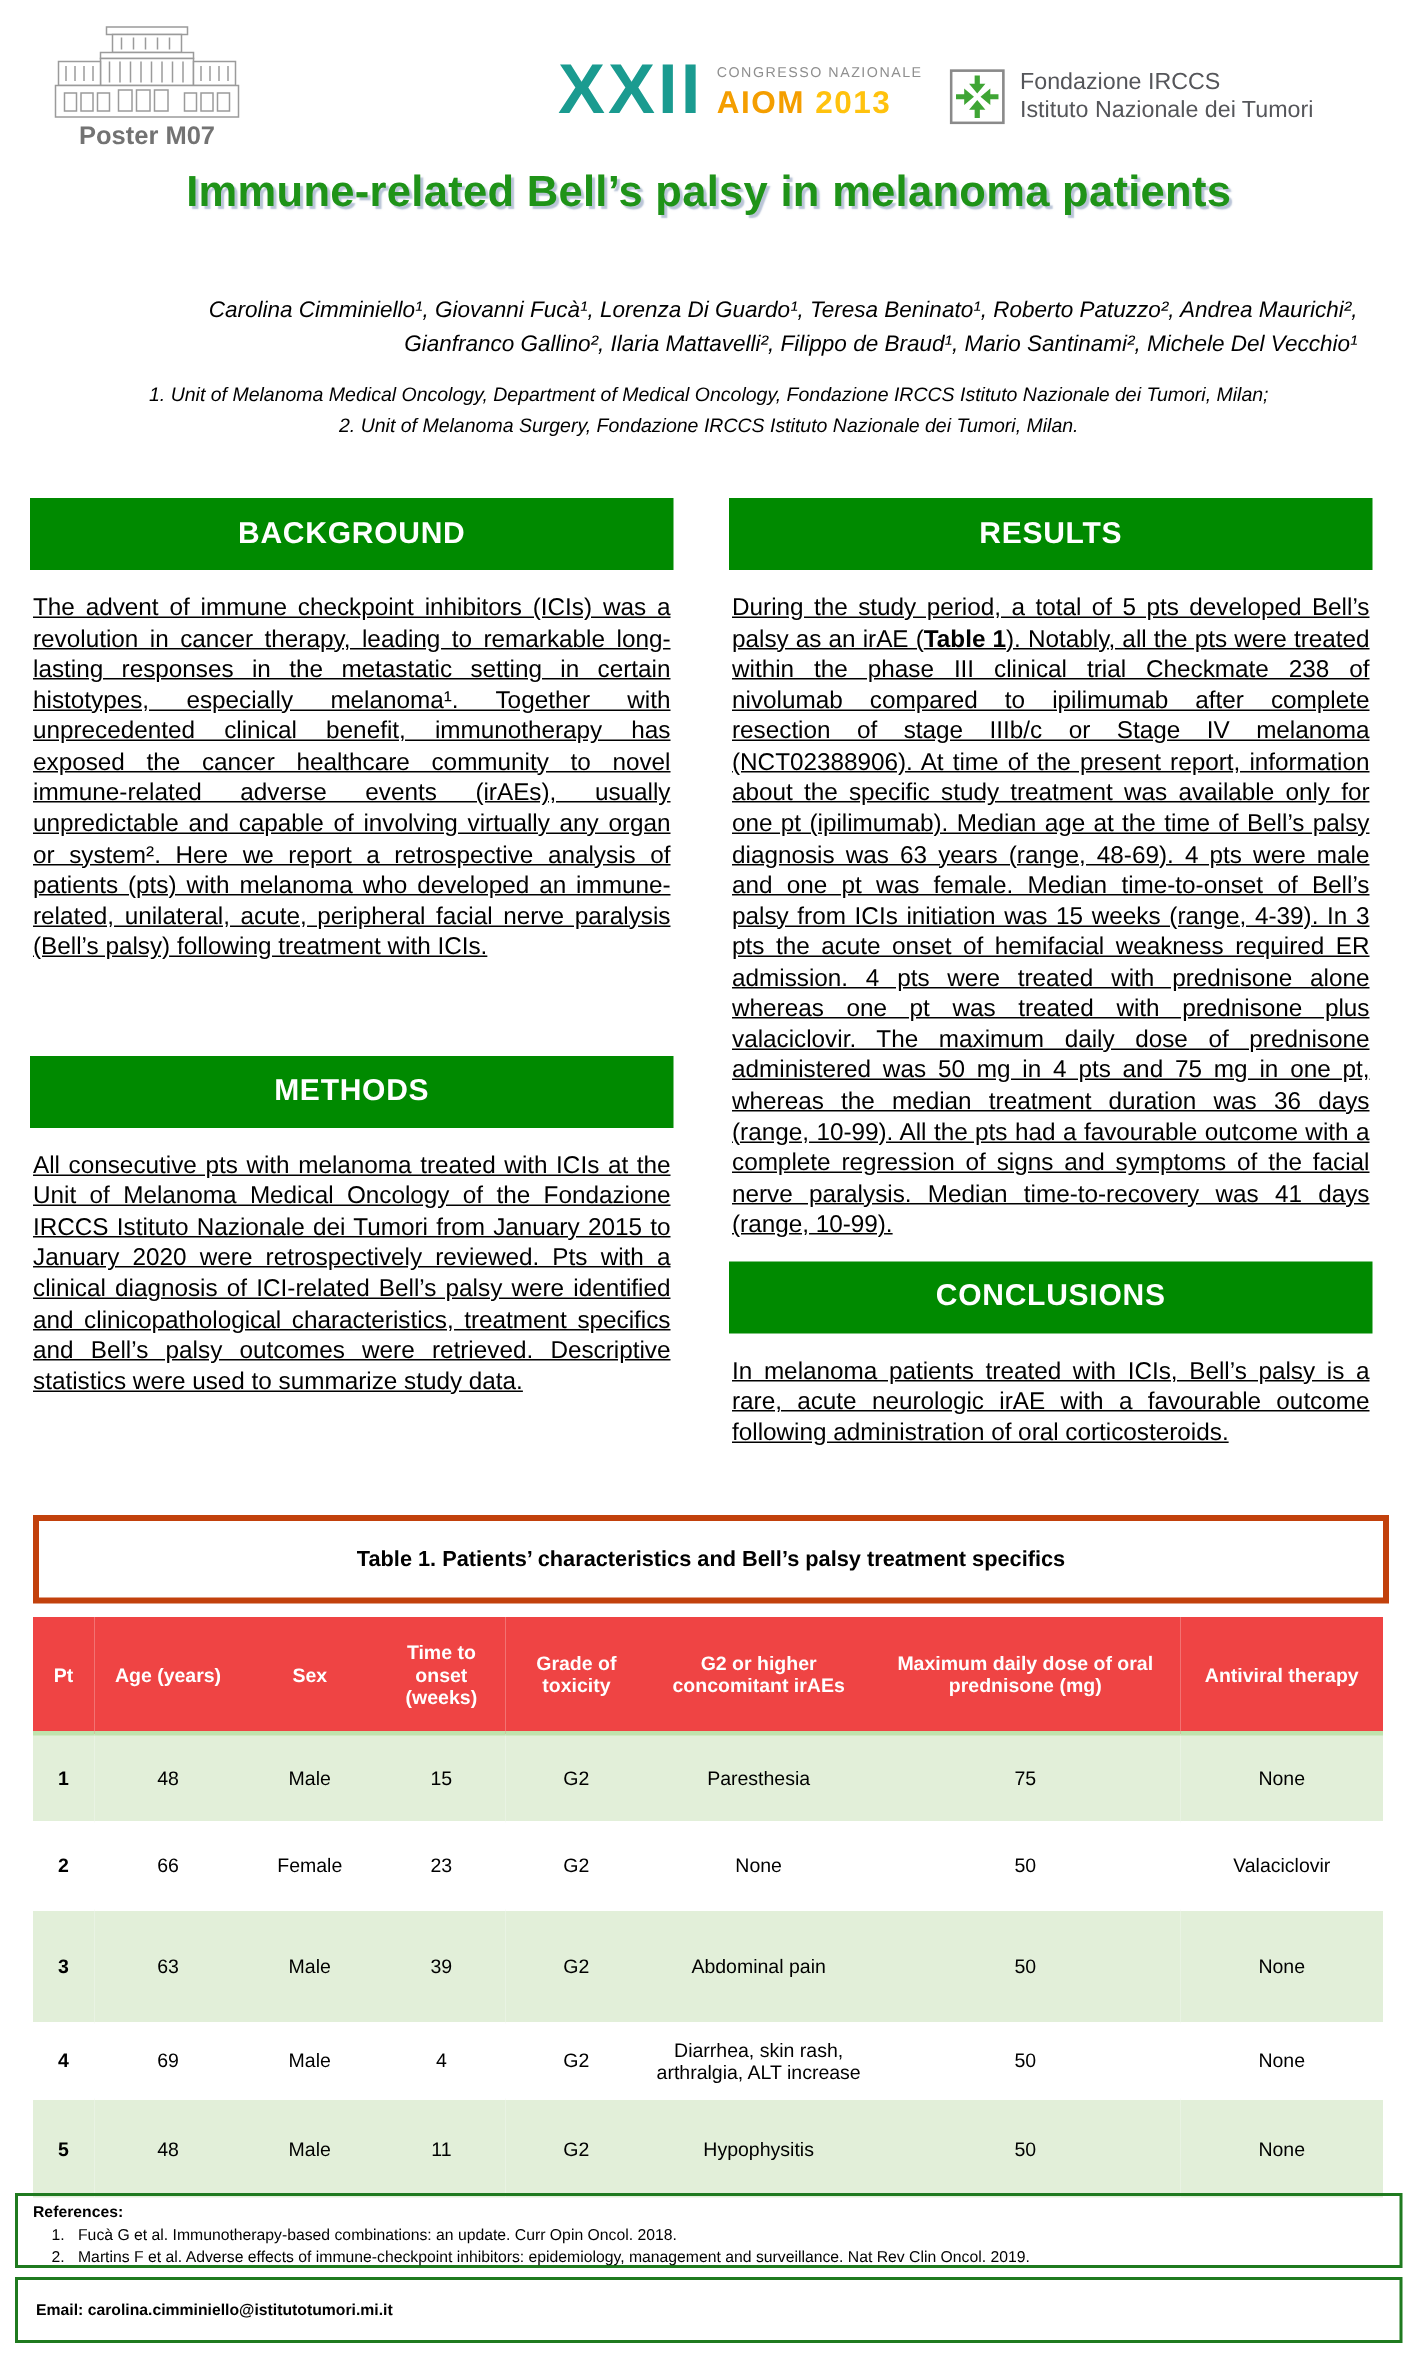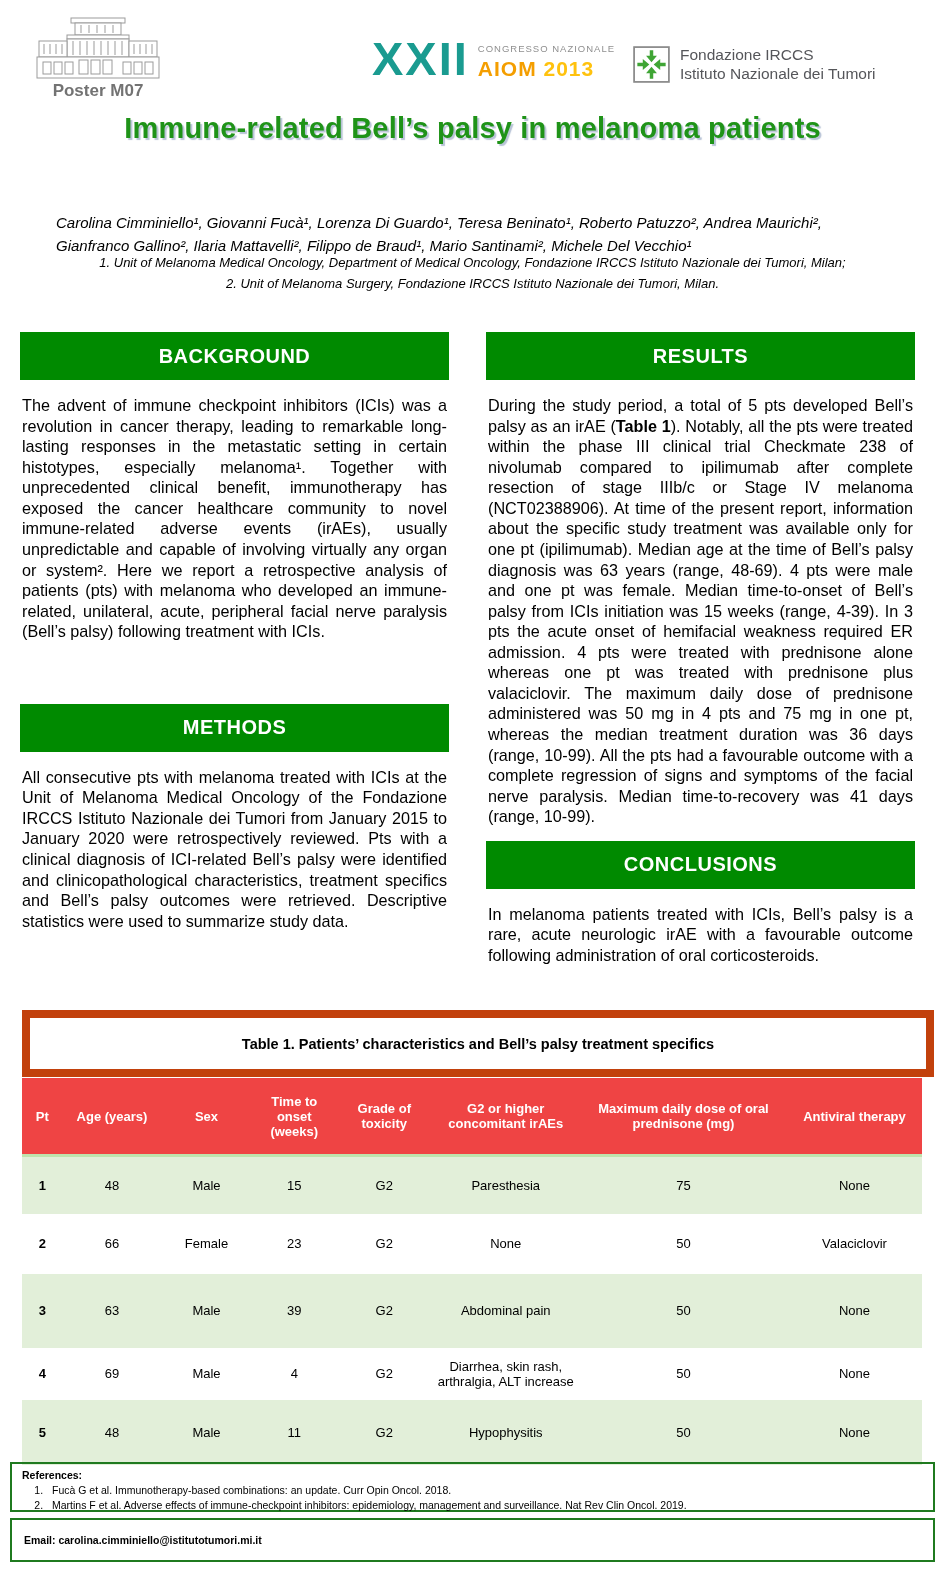--- a/index.html
+++ b/index.html
@@ -27,42 +27,42 @@
   .logo-right{position:absolute;left:633px;top:34px;display:flex;align-items:center;gap:10px;}
   .irccs-text{font-size:15.5px;color:#55565A;line-height:1.22;}
   
   .title{
     position:absolute;top:110px;left:0;width:945px;margin:0;
     text-align:center;font-size:29px;font-weight:bold;color:#1F9318;
     line-height:1.3;letter-spacing:0.2px;
     text-shadow:2px 2px 1px rgba(125,145,180,0.55);
   }
   .authors{
-    position:absolute;top:196px;left:40px;width:865px;margin:16px;
-    text-align:left;font-style:italic;font-size:15px;line-height:1.5;
+    position:absolute;top:196px;left:40px;width:865px;margin:0;
+    text-align:right;font-style:italic;font-size:15px;line-height:1.5;
   }
   .affiliations{
     position:absolute;top:253px;left:40px;width:865px;margin:0;
     text-align:center;font-style:italic;font-size:13px;line-height:1.6;
   }
   
   .columns{position:absolute;top:332px;left:20px;width:902px;display:flex;gap:37px;}
   .col{width:429px;}
   .section-bar{
     height:48px;background:#008A00;color:#ffffff;
     font-weight:bold;font-size:20px;letter-spacing:0.5px;
     display:flex;align-items:center;justify-content:center;
   }
-  .body-text{margin:15px 2px 0 2px;font-size:16.2px;line-height:1.27;text-align:justify;}
+  .body-text{margin:15px 2px 0 2px;font-size:16.2px;line-height:1.27;text-align:justify;text-decoration:underline;}
   .methods-bar{margin-top:62px;}
   .conclusions-bar{margin-top:14px;}
   
   .table-title-box{
     position:absolute;top:1010px;left:22px;width:896px;height:51px;
-    border:8px solid #c2410c;
+    border:4px solid #c2410c;
     display:flex;align-items:center;justify-content:center;
     font-weight:bold;font-size:14.5px;
   }
   .data-table{
     position:absolute;top:1078px;left:22px;width:900px;
     border-collapse:collapse;text-align:center;font-size:13px;
   }
   .data-table th{
     background:#ef4444;color:#ffffff;font-weight:bold;font-size:13px;
     height:70px;padding:3px 6px;vertical-align:middle;

